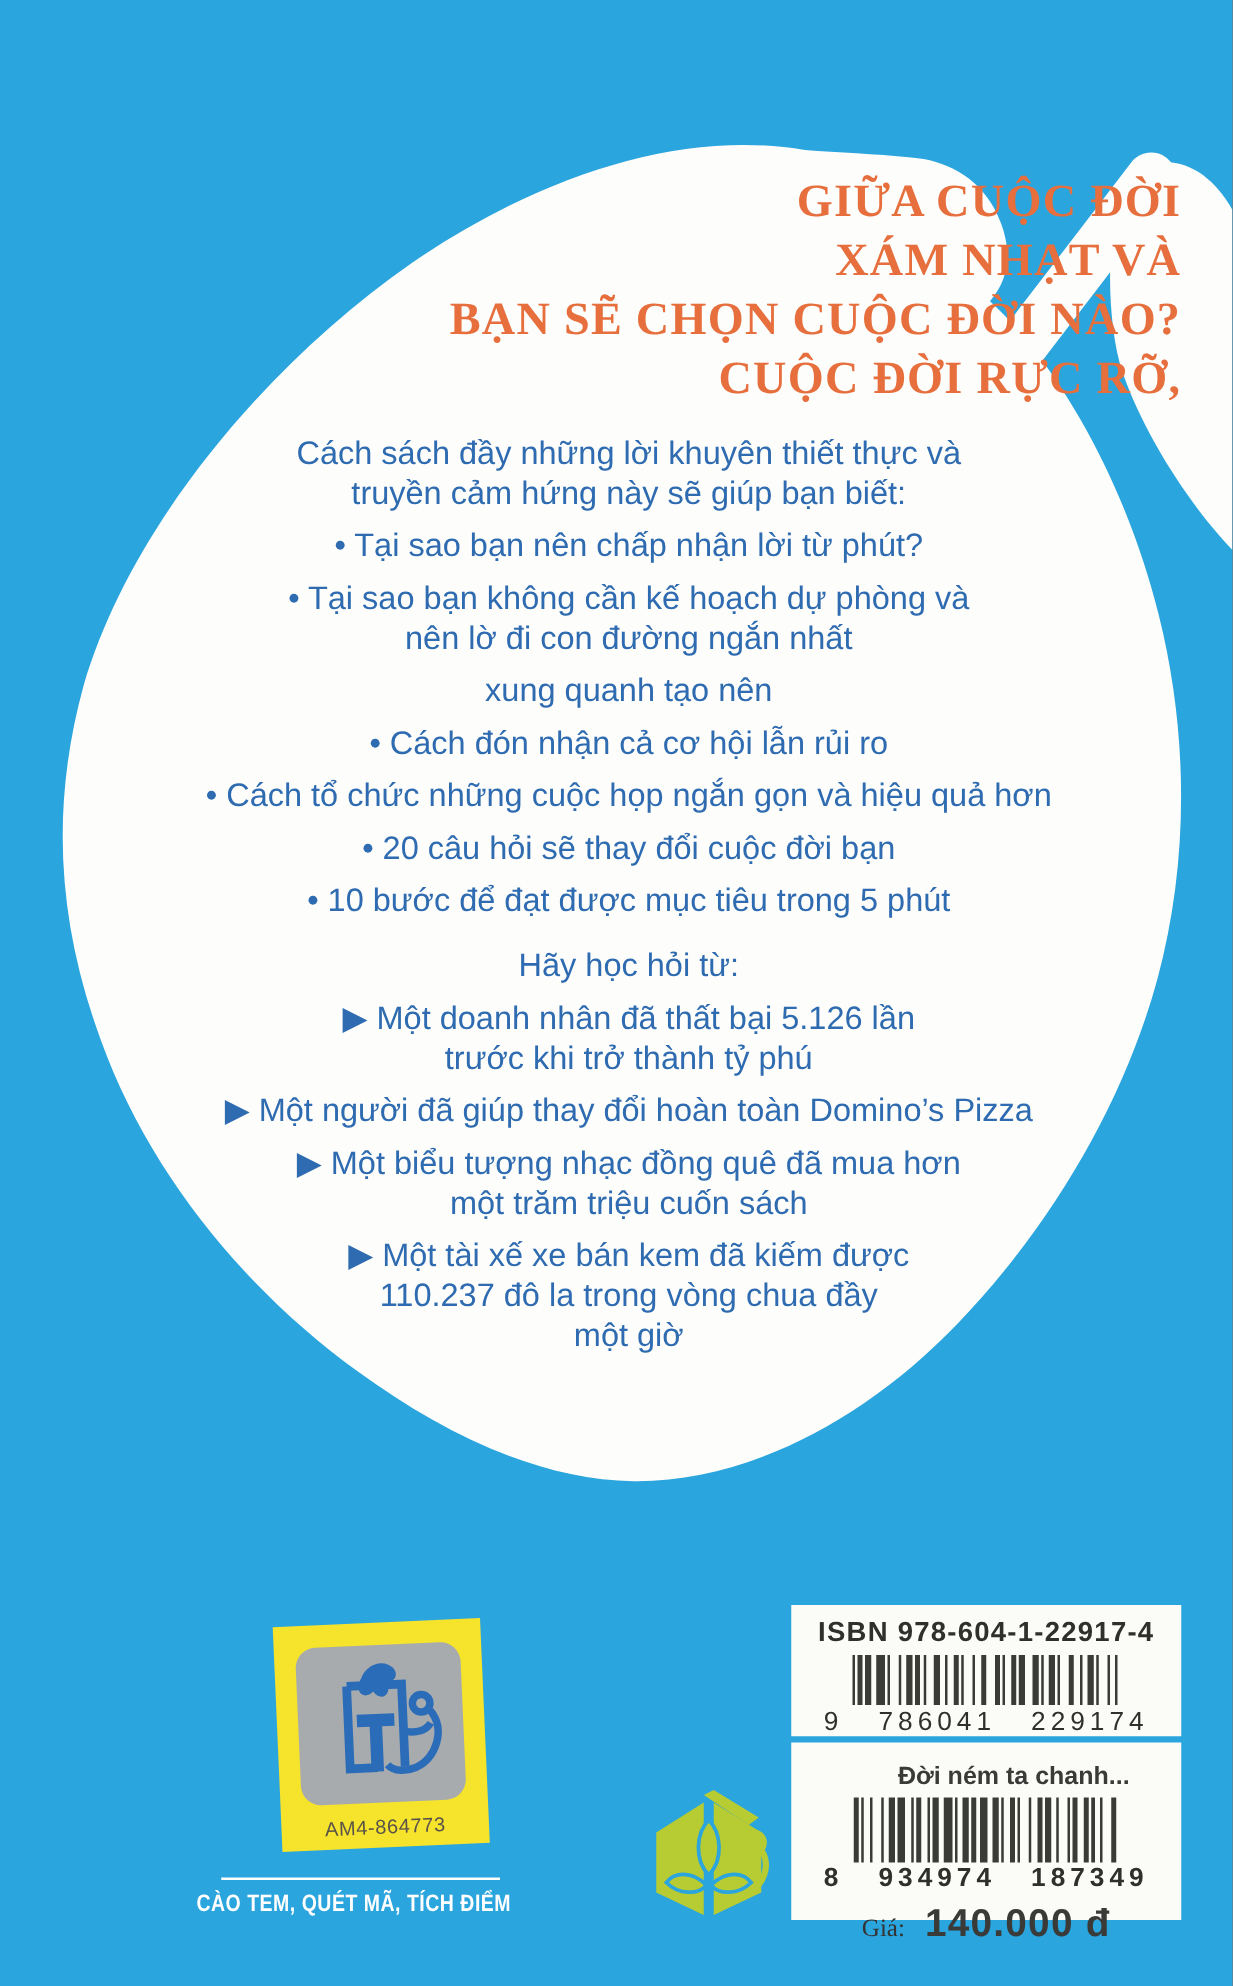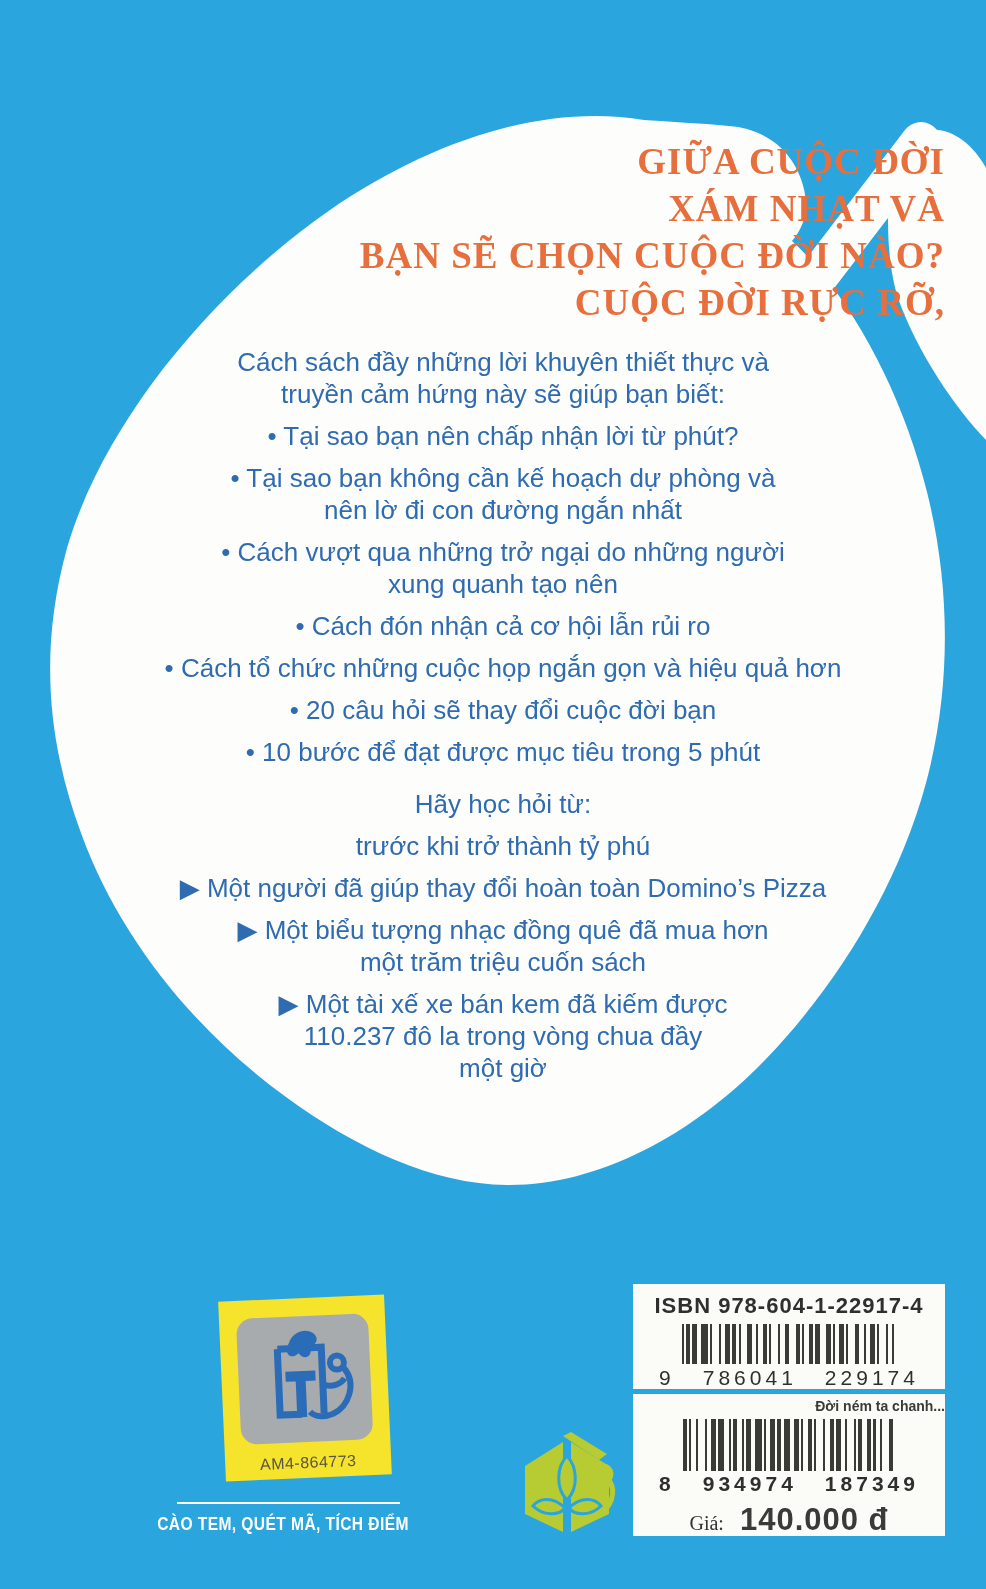--- a/index.html
+++ b/index.html
@@ -78,22 +78,22 @@
   .isbn-bars{height:40px;}
   .price-bars{height:52px;}
   .bc-bar{display:inline-block;background:#3A3A36;height:100%;}
   .bc-space{display:inline-block;background:transparent;height:100%;}
   .ean-digits{
     display:flex;justify-content:center;gap:28px;
     font-size:21px;letter-spacing:4px;margin-top:2px;
   }
   .price-digits{font-weight:bold;margin-top:1px;}
   .product-title{
-    margin:4px 0 2px 44px;text-align:right;
-    font-weight:bold;font-size:14px;color:#3A3A38;
+    margin:16px 0 2px 44px;text-align:center;
+    font-weight:bold;font-size:20px;color:#3A3A38;
   }
   .price-row{
     display:flex;justify-content:center;align-items:baseline;gap:16px;
     margin-top:6px;
   }
   .price-label{font-family:"Liberation Serif",serif;font-size:20px;color:#333;}
   .price-value{font-weight:bold;font-size:31px;color:#3A3A38;letter-spacing:1px;}
 </style>
 </head>
 <body>
@@ -136,39 +136,39 @@
       </div>
     <div>
         <div class="item">
           <div>• Tại sao bạn nên chấp nhận lời từ phút?</div>
         </div>
         <div class="item">
           <div>• Tại sao bạn không cần kế hoạch dự phòng và</div>
           <div>nên lờ đi con đường ngắn nhất</div>
         </div>
         <div class="item">
-          <div>• Cách vượt qua những trở ngại do những người</div>
           <div>xung quanh tạo nên</div>
         </div>
         <div class="item">
           <div>• Cách đón nhận cả cơ hội lẫn rủi ro</div>
         </div>
         <div class="item">
           <div>• Cách tổ chức những cuộc họp ngắn gọn và hiệu quả hơn</div>
         </div>
         <div class="item">
           <div>• 20 câu hỏi sẽ thay đổi cuộc đời bạn</div>
         </div>
         <div class="item">
           <div>• 10 bước để đạt được mục tiêu trong 5 phút</div>
         </div>
       </div>
     <div class="learn-heading">Hãy học hỏi từ:</div>
     <div>
         <div class="item">
+          <div>▶ Một doanh nhân đã thất bại 5.126 lần</div>
           <div>trước khi trở thành tỷ phú</div>
         </div>
         <div class="item">
           <div>▶ Một người đã giúp thay đổi hoàn toàn Domino’s Pizza</div>
         </div>
         <div class="item">
           <div>▶ Một biểu tượng nhạc đồng quê đã mua hơn</div>
           <div>một trăm triệu cuốn sách</div>
         </div>
         <div class="item">

